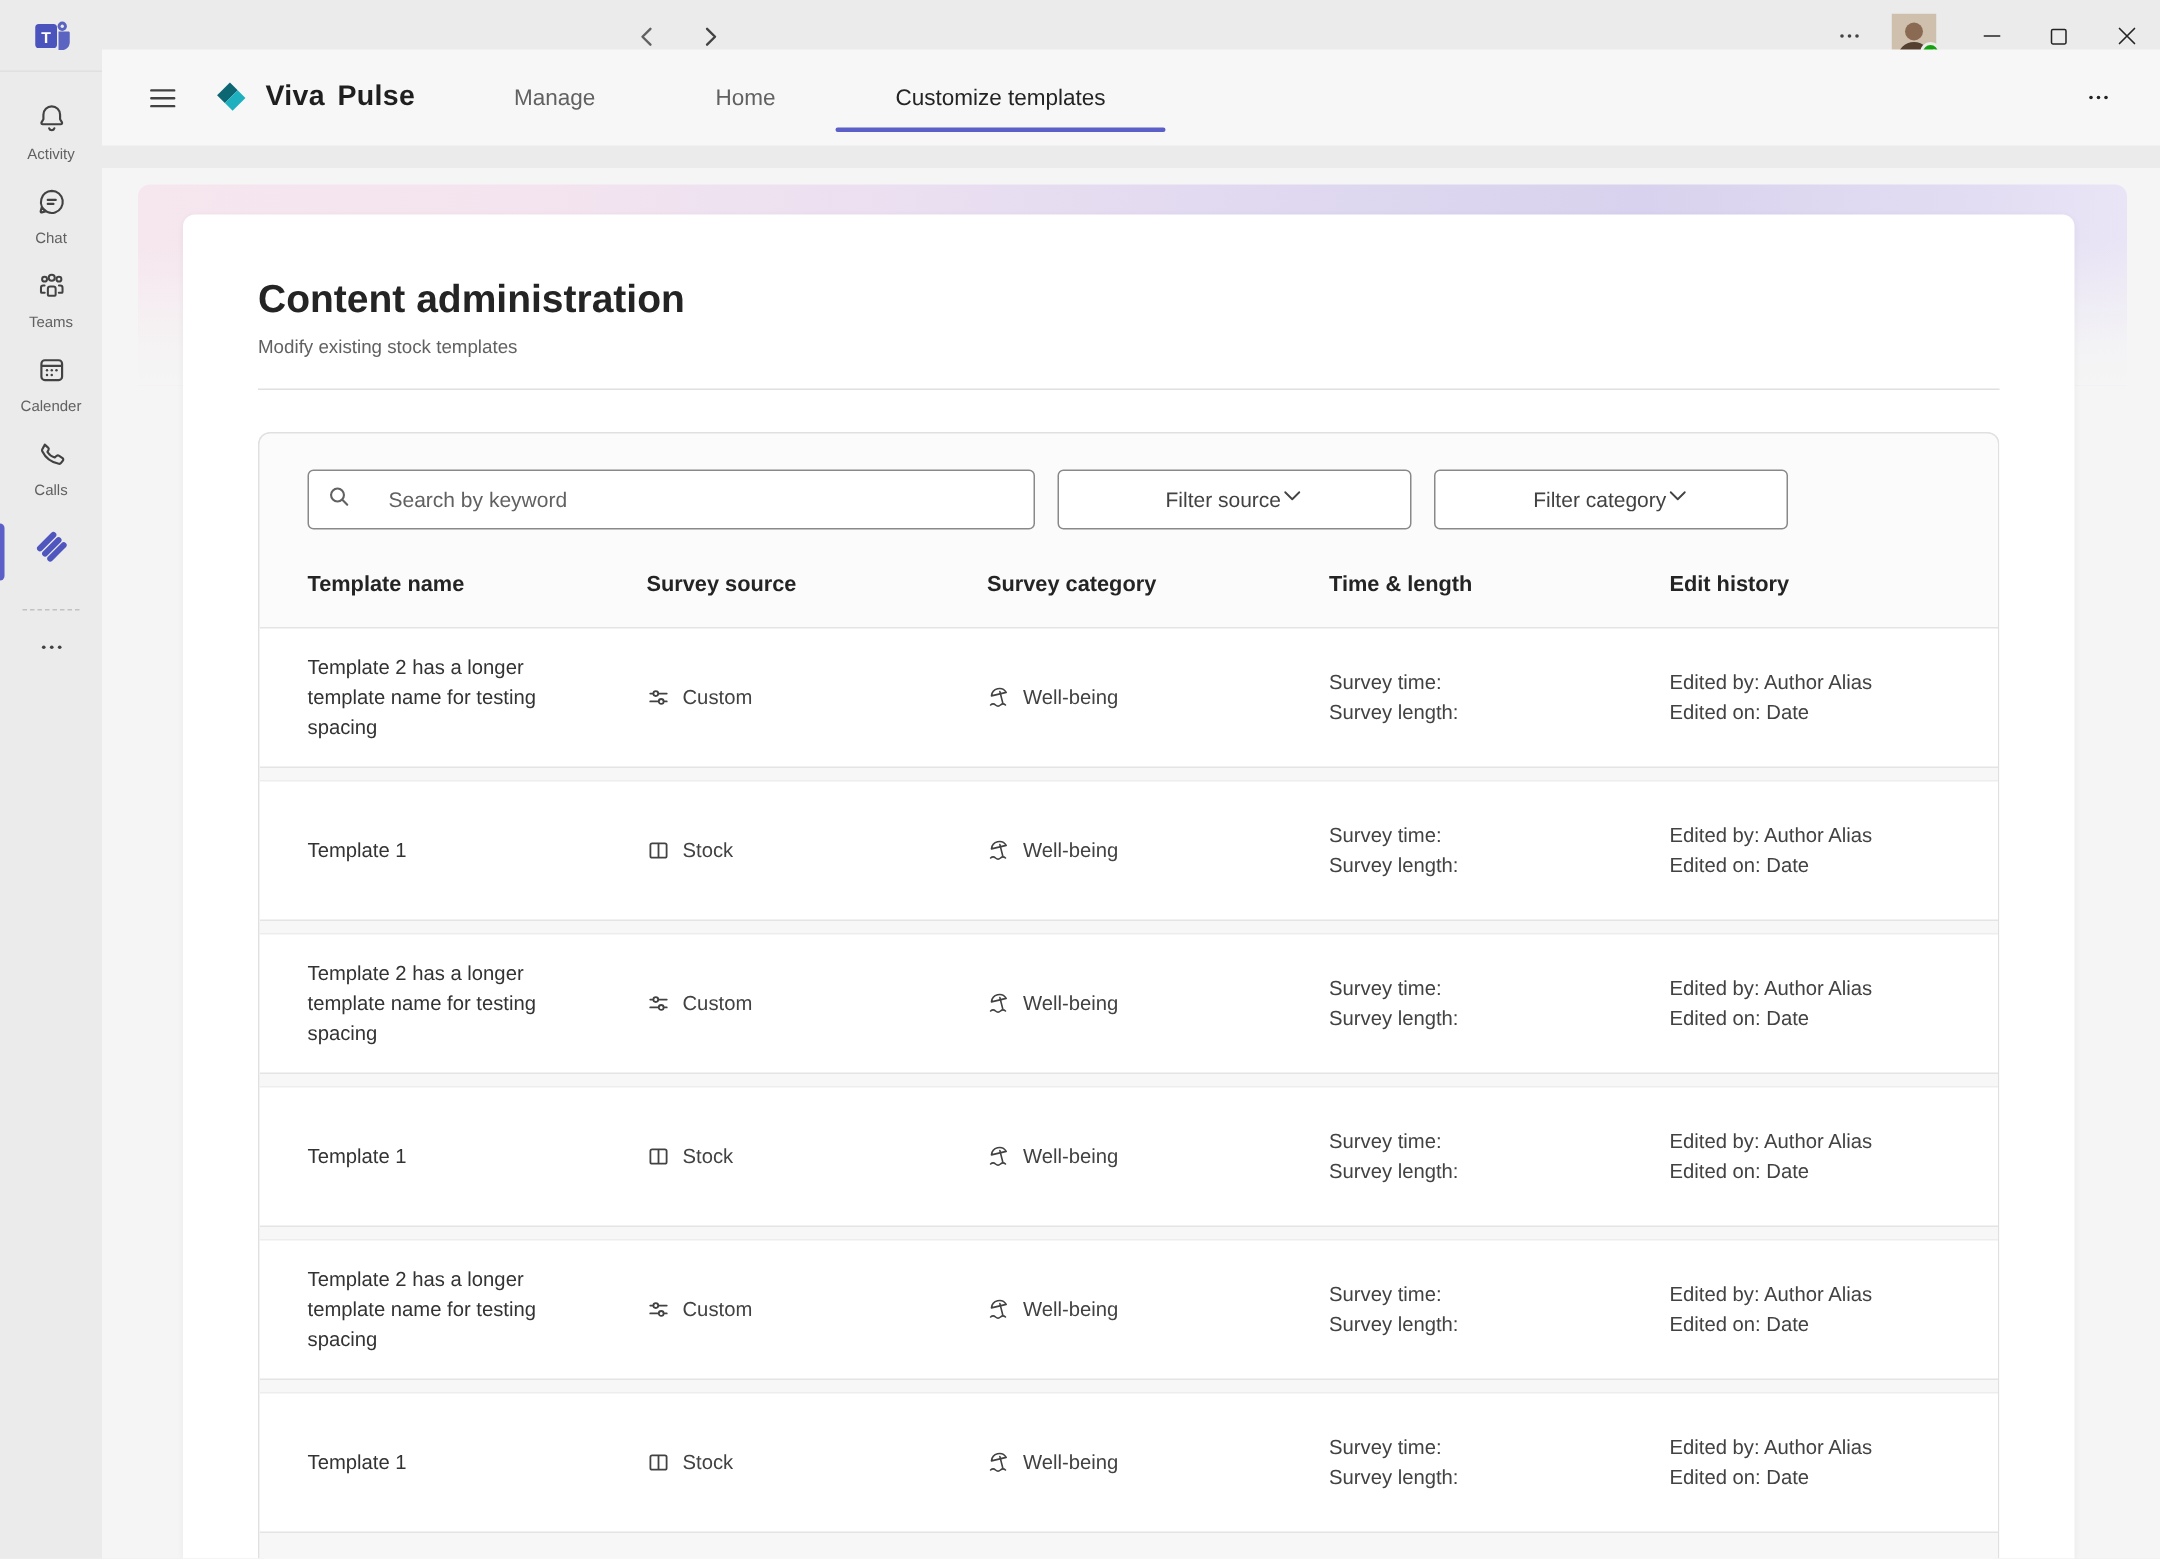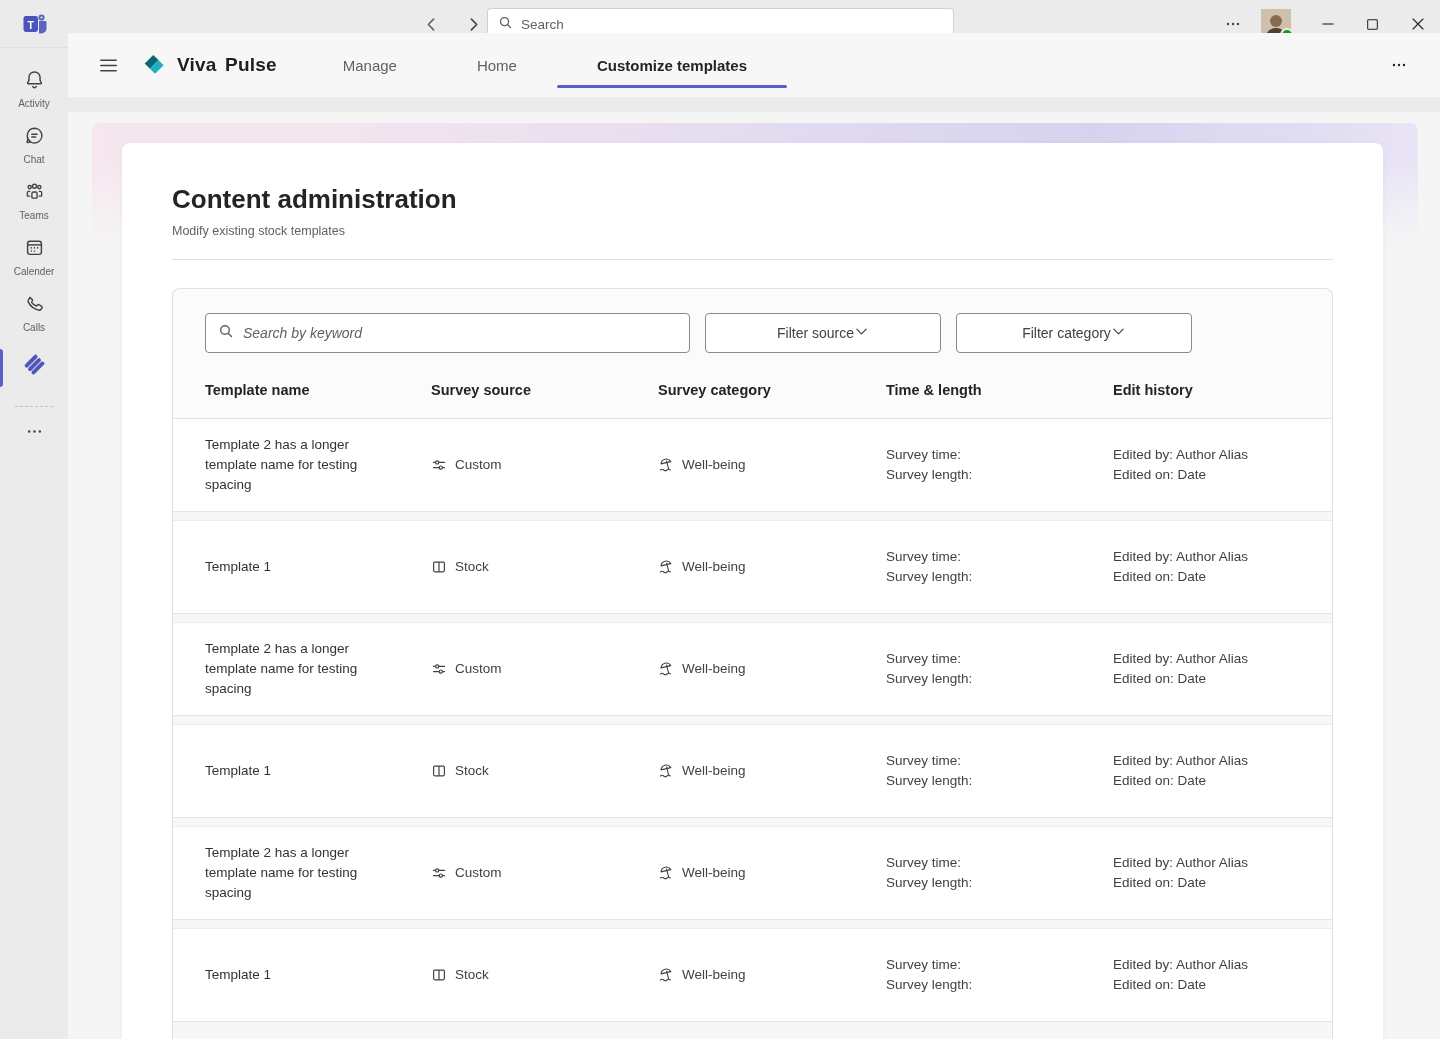--- a/index.html
+++ b/index.html
@@ -40,21 +40,21 @@
 
   
   .appheader { position:absolute; left:68px; top:33px; right:0; height:64px; background:#f7f7f7;
     display:flex; align-items:center; }
   .hamburger { margin-left:25px; width:30px; height:30px; display:flex; align-items:center; justify-content:center; cursor:pointer; }
   .app-logo { margin-left:17px; width:27px; height:27px; }
   .app-title { margin-left:10px; font-size:19px; font-weight:700; letter-spacing:.2px; color:#1f1f1f; word-spacing:3px; }
   .tabs { margin-left:26px; height:100%; display:flex; }
   .tab { position:relative; height:100%; display:flex; align-items:center; padding:0 40px;
     font-size:15px; color:#616161; cursor:pointer; }
-  .tab.active { color:#242424; font-weight:700; }
+  .tab.active { color:#242424; font-weight:400; }
   .tab.active::after { content:""; position:absolute; left:0; right:0; bottom:9px; height:3px;
     background:#5b5fc7; border-radius:2px; }
   .app-more { margin-left:auto; margin-right:24px; width:34px; height:34px; display:flex;
     align-items:center; justify-content:center; cursor:pointer; }
 
   
   .canvas { position:absolute; left:68px; top:112px; right:0; bottom:0; background:#f5f5f5; }
   .hero { position:absolute; left:24px; right:22px; top:11px; height:134px; border-radius:8px 8px 0 0;
     background:linear-gradient(95deg,#f6e6ee 0%,#f3e4ef 20%,#eadff1 40%,#dfd8f0 58%,#d8d2ee 75%,#e3ddf3 92%,#eae5f6 100%); }
   .hero::after { content:""; position:absolute; inset:0; border-radius:8px 8px 0 0;
@@ -66,21 +66,21 @@
   .page-title { margin:41px 50px 0; font-size:26px; font-weight:700; color:#242424; }
   .page-subtitle { margin:9px 50px 0; font-size:12.5px; color:#616161; }
   .page-divider { margin:21px 50px 0; border-top:1px solid #e0e0e0; }
   .section-title { margin:28px 50px 0; font-size:19px; font-weight:700; color:#242424; }
 
   .table-card { margin:28px 50px 0; flex:1; overflow:hidden; background:#fbfbfb;
     border:1px solid #e0e0e0; border-bottom:none; border-radius:8px 8px 0 0;
     display:flex; flex-direction:column; }
   .filter-row { display:flex; gap:15px; margin:24px 32px 0; }
   .search-box { width:485px; height:40px; background:#fff; border:1px solid #898989; border-radius:4px;
-    display:flex; align-items:center; gap:9px; padding:0 12px;font-style:italic; }
+    display:flex; align-items:center; gap:25px; padding:0 12px; }
   .search-box-text { font-size:14px; color:#616161; }
   .dropdown { width:236px; height:40px; background:#fff; border:1px solid #898989; border-radius:4px;
     display:flex; align-items:center; justify-content:center; padding:0 13px; cursor:pointer; }
   .dropdown-label { font-size:14px; color:#424242; }
 
   .grid-cols { display:grid; grid-template-columns:226px 227px 228px 227px 1fr; }
   .thead { margin-top:29px; padding:0 32px 20px; }
   .th { font-size:14.5px; font-weight:700; color:#242424; }
 
   .rows { flex:1; display:flex; flex-direction:column; gap:8px; background:#f7f7f7; overflow:hidden; }
@@ -113,29 +113,20 @@
           <path d="M10 3 5 8l5 5"></path>
         </svg>
     </span>
     <span class="tb-navbtn">
       <svg width="17" height="17" viewBox="0 0 16 16" fill="none" stroke="#424242" stroke-width="1.5" stroke-linecap="round" stroke-linejoin="round">
           <path d="m6 3 5 5-5 5"></path>
         </svg>
     </span>
   </div>
 
-  <div class="tb-search">
-    <span>
-      <svg width="15" height="15" viewBox="0 0 16 16" fill="none" stroke="#616161" stroke-width="1.4" stroke-linecap="round">
-          <circle cx="7" cy="7" r="4.3"></circle>
-          <path d="m10.4 10.4 3.1 3.1"></path>
-        </svg>
-    </span>
-    <span class="tb-search-text">Search</span>
-  </div>
 
   <div class="tb-right">
     <span class="tb-more">
       <svg width="16" height="16" viewBox="0 0 16 16" fill="#424242">
           <circle cx="3" cy="8" r="1.2"></circle>
           <circle cx="8" cy="8" r="1.2"></circle>
           <circle cx="13" cy="8" r="1.2"></circle>
         </svg>
     </span>
     <span class="avatar-wrap">

